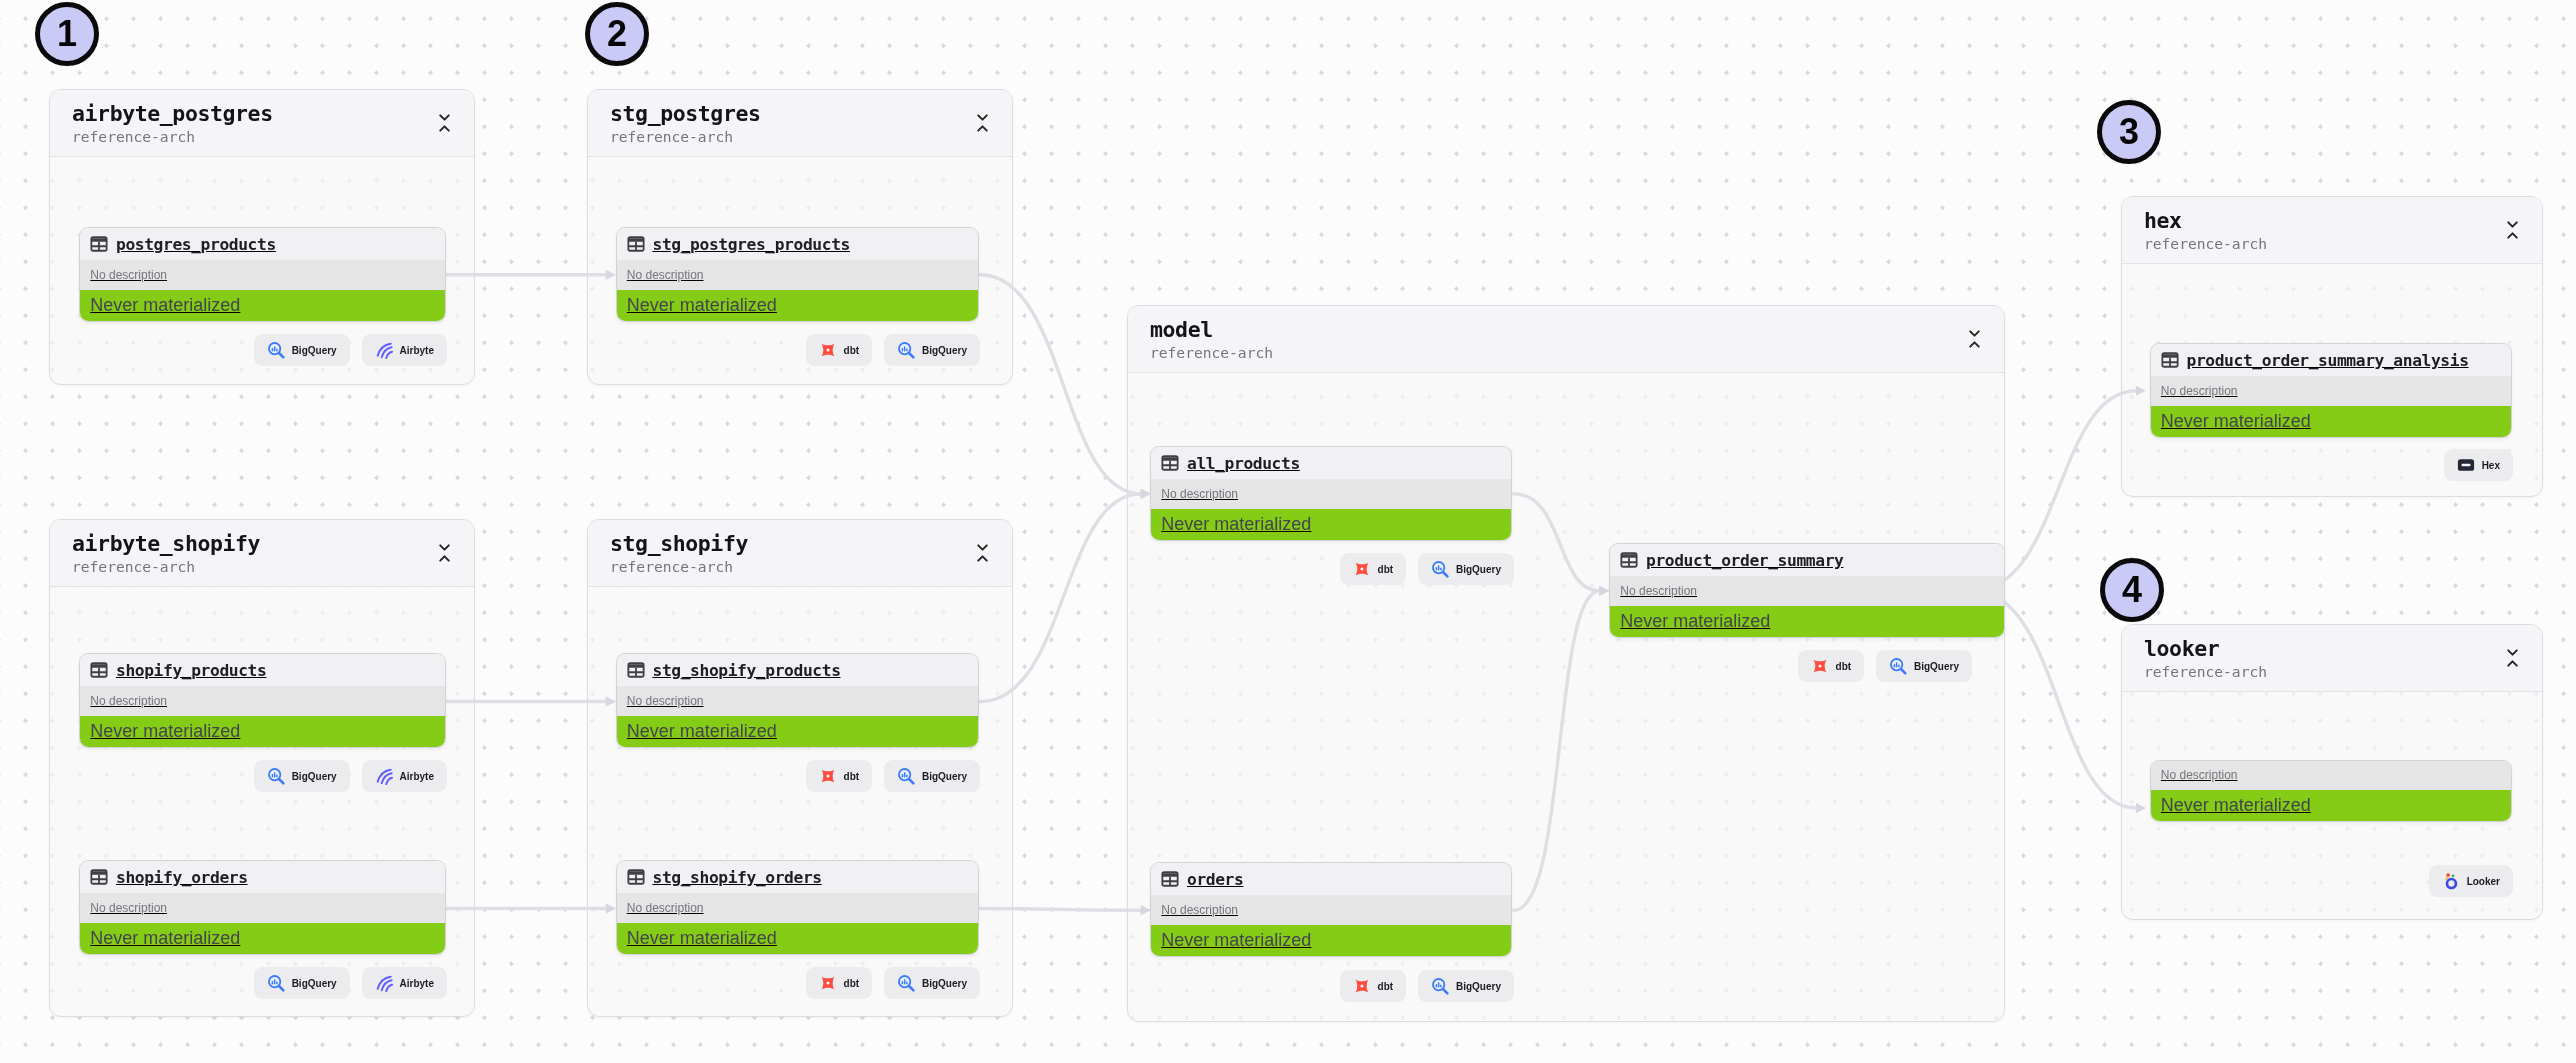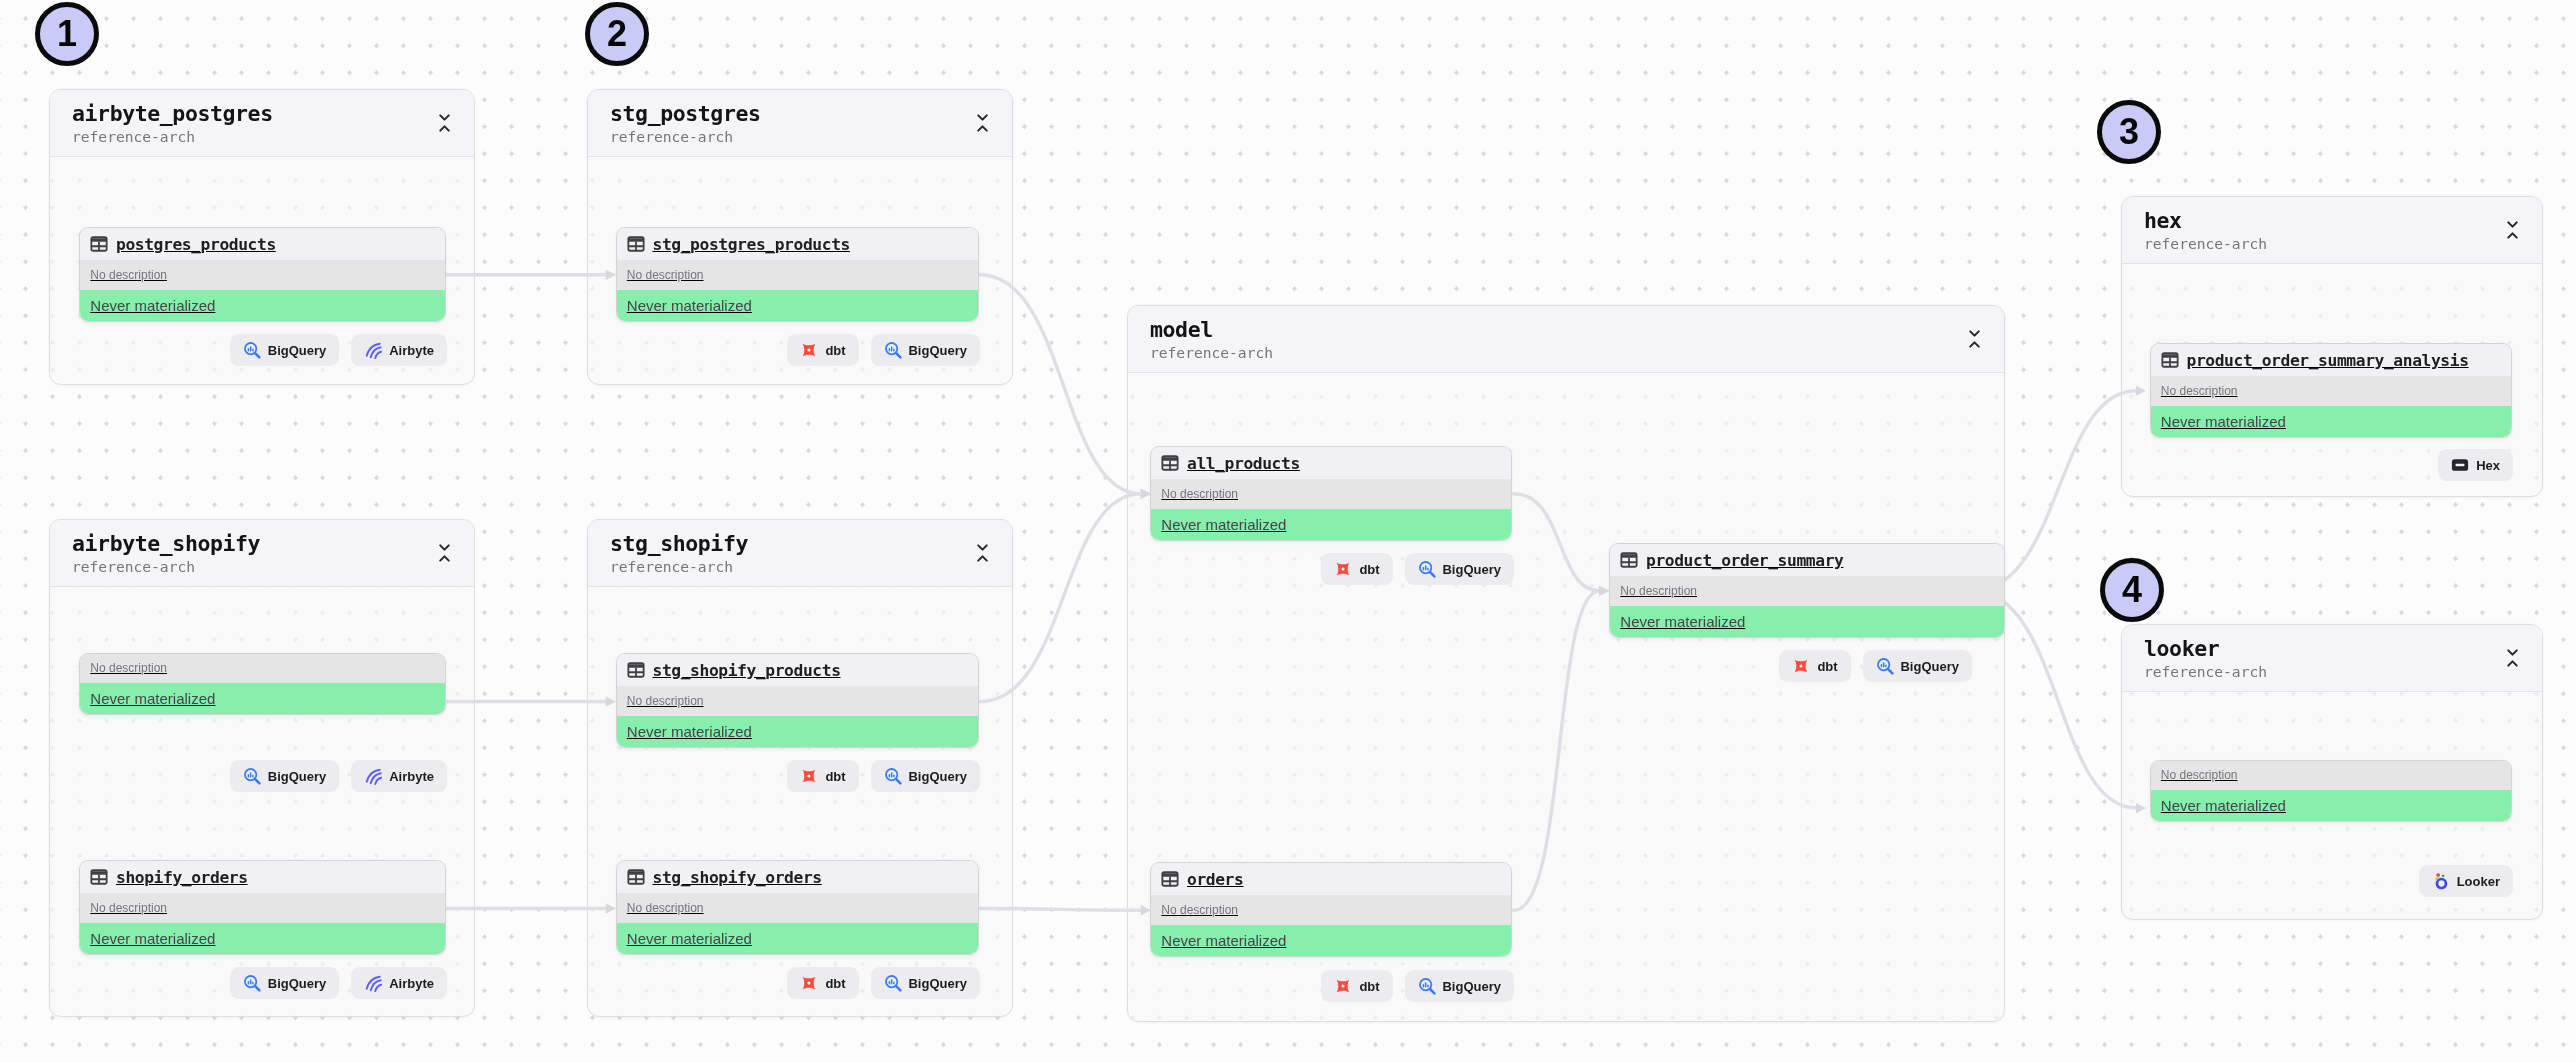--- a/index.html
+++ b/index.html
@@ -37,28 +37,28 @@
   .card{
     position:absolute;box-sizing:border-box;
     background:#ffffff;border:1.7px solid #d2d2d8;border-radius:9.4px;
     box-shadow:0 1.7px 3.4px rgba(0,0,0,0.05);overflow:hidden;text-decoration:underline;
   }
   .crow{box-sizing:border-box;padding:0 10.3px;display:flex;align-items:center;}
   .ctitle{height:33px;background:#f1f1f4;border-bottom:0.9px solid #e5e5ea;gap:7.7px;}
   .cname{font-size:16.3px;font-weight:bold;color:#1f1f23;letter-spacing:-0.4px;white-space:nowrap;}
   .tico{width:18px;height:18px;flex:0 0 auto;}
   .cdesc{height:29px;font-size:12px;color:#74747e;border-bottom:0.9px solid #e5e5ea;background:#e5e5e5;}
-  .cmat{height:31px;font-size:15px;color:#44444c;background:#86efac;}
+  .cmat{height:31px;font-size:18px;color:#44444c;background:#84cc16;}
 
   
   .badges{position:absolute;display:flex;gap:12px;}
   .badge{
     height:32px;display:flex;align-items:center;gap:6.9px;
     background:#ececef;border-radius:8.6px;padding:0 13px;
-    font-size:13px;font-weight:bold;color:#1c1c20;white-space:nowrap;
+    font-size:10px;font-weight:bold;color:#1c1c20;white-space:nowrap;
   }
   .bico{width:18px;height:18px;flex:0 0 auto;}
 
   
   .edges{position:absolute;left:0;top:0;z-index:2;pointer-events:none;}
   .edge{stroke:#dedee5;stroke-width:4;fill:none;stroke-linecap:round;}
 
   .card,.badges{z-index:3;}
 
   
@@ -201,20 +201,26 @@
 
   <section class="group" style="left:49px;top:519px;width:426px;height:498px">
     <header class="ghead">
       <div class="gtitle mono">airbyte_shopify</div>
       <div class="gsub mono">reference-arch</div>
       <svg class="collapse" viewBox="0 0 20 24">
           <use href="#i-collapse"></use>
         </svg>
     </header>
     <div class="card" style="left:29px;top:133px;width:367px">
+      <div class="crow ctitle">
+        <svg class="tico" viewBox="0 0 20 20">
+            <use href="#i-table"></use>
+          </svg>
+        <span class="cname mono">shopify_products</span>
+      </div>
       <div class="crow cdesc">No description</div>
       <div class="crow cmat">Never materialized</div>
     </div>
     <div class="badges" style="right:27px;top:240px">
       <span class="badge">
           <svg class="bico" viewBox="0 0 20 20">
             <use href="#i-bigquery"></use>
           </svg>
           <span>BigQuery</span>
         </span>

